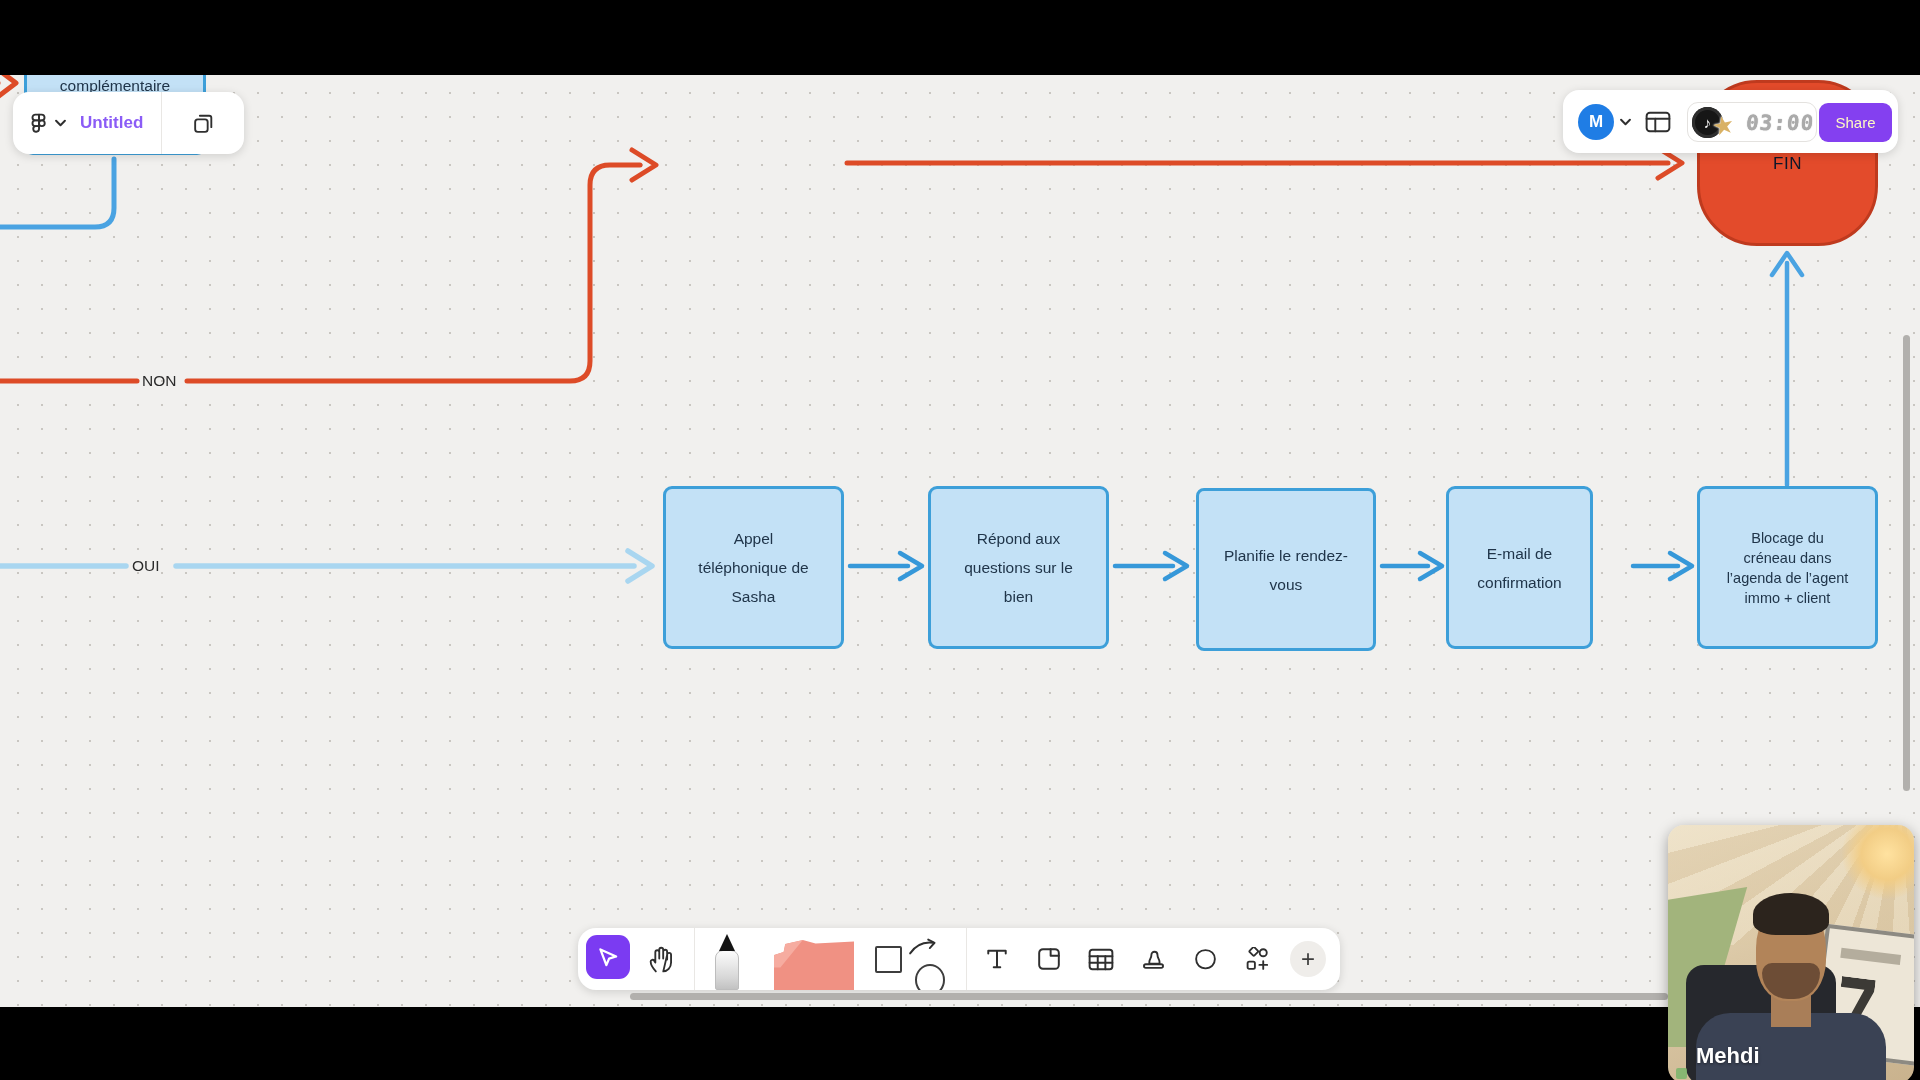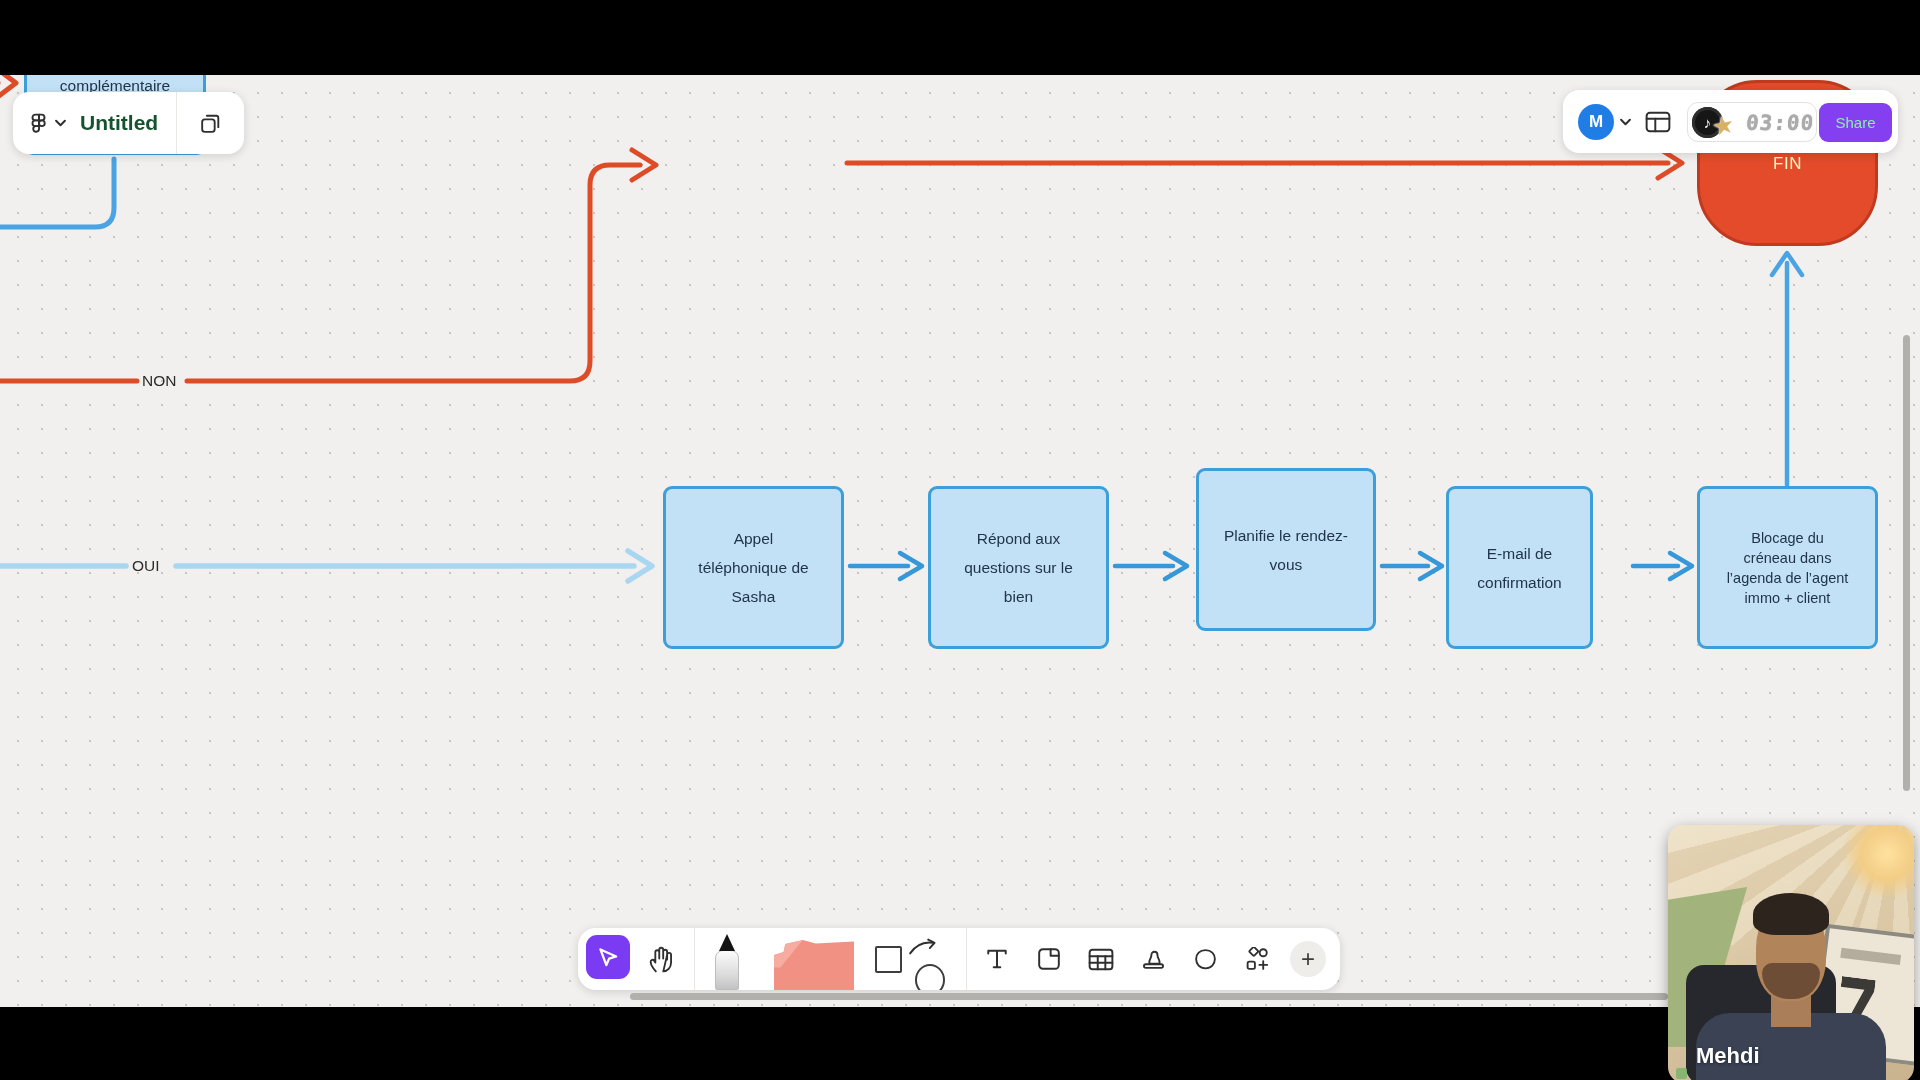--- a/index.html
+++ b/index.html
@@ -16,44 +16,44 @@
     background-color:#f1f0ee;
     background-image:radial-gradient(#c9c6c1 1.3px,transparent 1.4px);
     background-size:24px 24px;background-position:6px 6px;z-index:1;}
   #connectors{position:absolute;left:0;top:0;z-index:2;}
 
   .node{position:absolute;display:flex;align-items:center;justify-content:center;text-align:center;
     background:#c3e1f6;border:3.5px solid #3d9fd9;border-radius:9px;
     color:#20354a;font-size:15.5px;line-height:29px;white-space:pre-line;z-index:3;}
   .node.small{font-size:14.5px;line-height:20px;}
   #node-fin{background:#e34b2b;border:3.5px solid #bf3a1e;border-radius:60px;
-    color:#fef9c3;font-size:17px;font-weight:500;letter-spacing:.5px;white-space:normal;}
+    color:#0f172a;font-size:17px;font-weight:500;letter-spacing:.5px;white-space:normal;}
   .edge-label{position:absolute;z-index:3;color:#2b2b2b;font-size:15.5px;font-weight:500;}
 
   
   .pill{position:absolute;background:#fff;border-radius:16px;box-shadow:0 2px 10px rgba(0,0,0,.14);z-index:30;}
   #header-left{left:13px;top:92px;width:231px;height:62px;display:flex;align-items:center;}
   #header-left .divider,#toolbar .divider{width:1px;align-self:stretch;background:#e9e7e4;}
-  #doc-title{font-size:21px;font-weight:bold;color:#14532d;margin:0 18px 0 14px;}
+  #doc-title{font-size:17px;font-weight:bold;color:#8b5cf6;margin:0 18px 0 14px;}
   .icon-btn{display:flex;align-items:center;justify-content:center;cursor:pointer;}
 
   #header-right{left:1563px;top:90px;width:335px;height:63px;display:flex;align-items:center;}
   #avatar{width:36px;height:36px;border-radius:50%;background:#1f7de5;color:#fff;font-size:17px;
     font-weight:bold;display:flex;align-items:center;justify-content:center;margin-left:15px;}
   #timer{position:relative;margin-left:16px;width:130px;height:40px;border:1.5px solid #e4e2df;
     border-radius:11px;background:#fff;display:flex;align-items:center;}
   #disc{position:absolute;left:4px;top:4px;width:31px;height:31px;border-radius:50%;background:#161616;
     display:flex;align-items:center;justify-content:center;color:#fff;font-size:15px;box-shadow:inset 0 0 0 3px #2e2e2e;}
   #sticker-star{position:absolute;left:24px;top:8px;font-size:25px;color:#d9b164;
     text-shadow:0 0 2px #fff,0 0 2px #fff;transform:rotate(-12deg);}
   #timer-digits{position:absolute;left:58px;top:8px;font-family:"DejaVu Sans Mono",monospace;
     font-size:21px;font-weight:bold;color:#ababab;letter-spacing:1px;transform:skewX(-5deg);
     text-shadow:0 0 1px #8f8f8f;}
   #share-btn{position:absolute;right:6px;top:13px;width:73px;height:39px;border:none;border-radius:9px;
-    background:#8440f0;color:#86efac;font-size:15px;font-weight:500;cursor:pointer;}
+    background:#8440f0;color:#fef9c3;font-size:15px;font-weight:500;cursor:pointer;}
 
   
   #toolbar{left:578px;top:928px;width:762px;height:62px;border-radius:18px;display:flex;
     align-items:center;overflow:hidden;}
   #tool-select{position:absolute;left:8px;top:7px;width:44px;height:44px;border-radius:11px;background:#7b3bf2;}
   .tb{position:absolute;top:0;height:62px;display:flex;align-items:center;justify-content:center;}
   #marker-body{position:absolute;left:137px;top:22px;width:24px;height:40px;border-radius:8px 8px 2px 2px;
     background:linear-gradient(180deg,#fcfcfc,#d7d7d7 70%,#c2c2c2);border:1px solid #bdbdbd;}
   #marker-tip{position:absolute;left:141px;top:6px;width:0;height:0;
     border-left:8px solid transparent;border-right:8px solid transparent;border-bottom:17px solid #141414;}
@@ -168,21 +168,21 @@
     <div class="node" style="left:928px;top:411px;width:181px;height:163px;">
       <span>Répond aux
 questions sur le
 bien</span>
     </div>
     <div class="node" style="left:663px;top:411px;width:181px;height:163px;">
       <span>Appel
 téléphonique de
 Sasha</span>
     </div>
-    <div class="node" style="left:1196px;top:393px;width:180px;height:163px;">
+    <div class="node" style="left:1196px;top:413px;width:180px;height:163px;border-radius:8px;">
       <span>Planifie le rendez-
 vous</span>
     </div>
     <div class="node" style="left:1446px;top:411px;width:147px;height:163px;">
       <span>E-mail de
 confirmation</span>
     </div>
     <div class="node small" style="left:1697px;top:411px;width:181px;height:163px;">
       <span>Blocage du
 créneau dans

